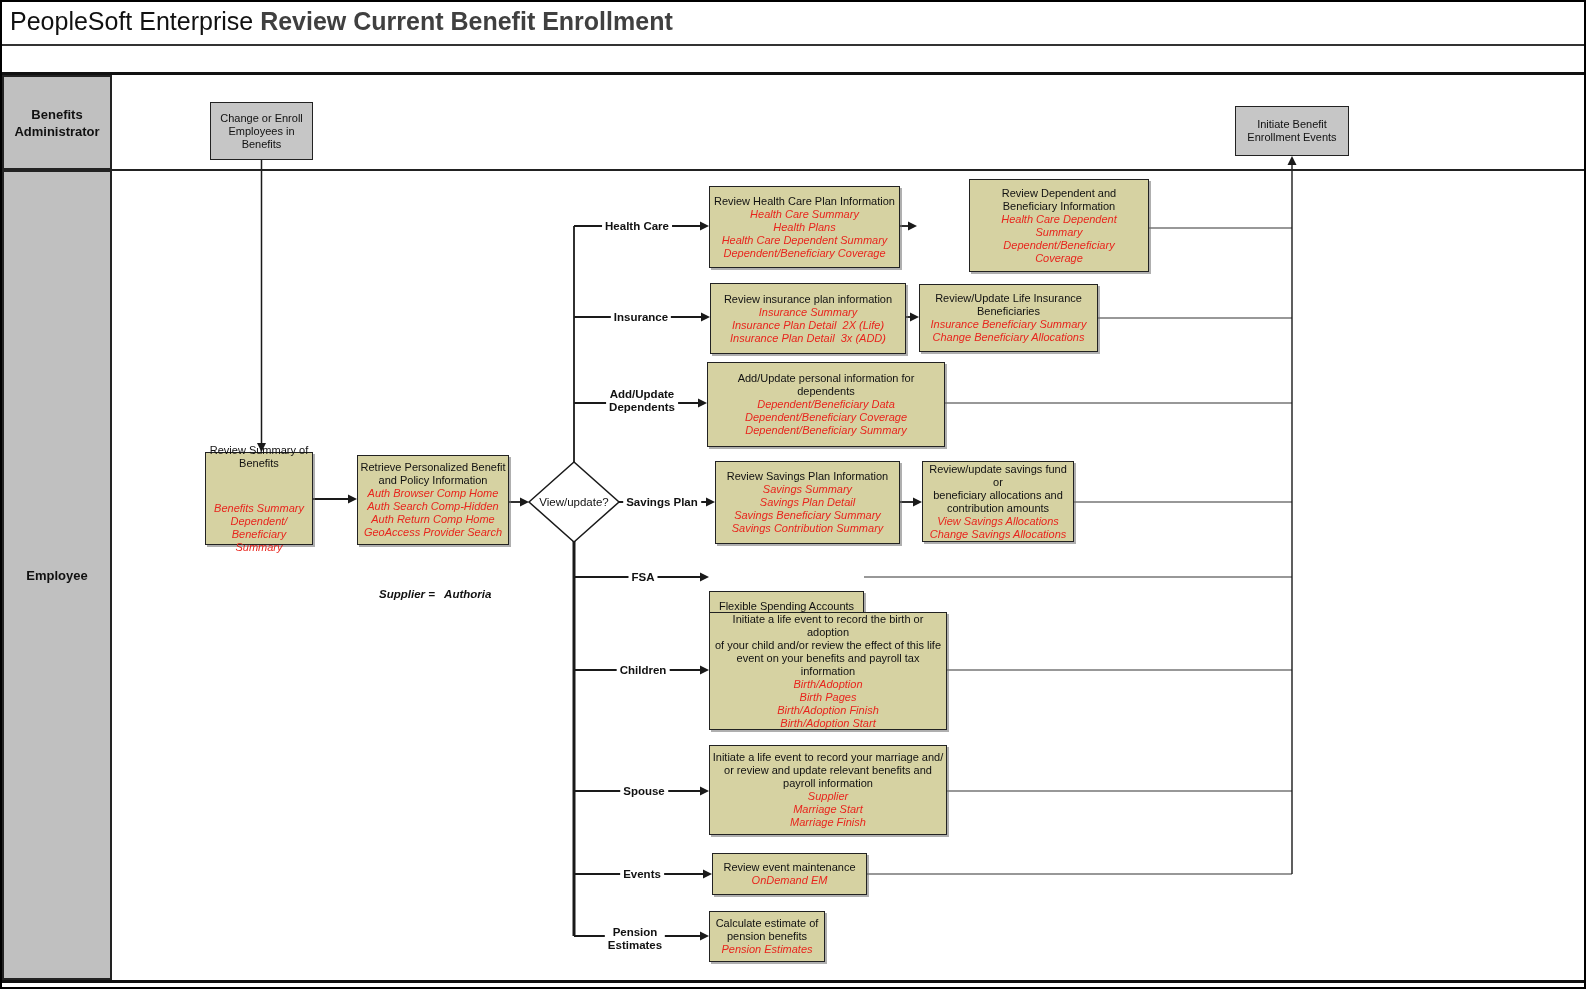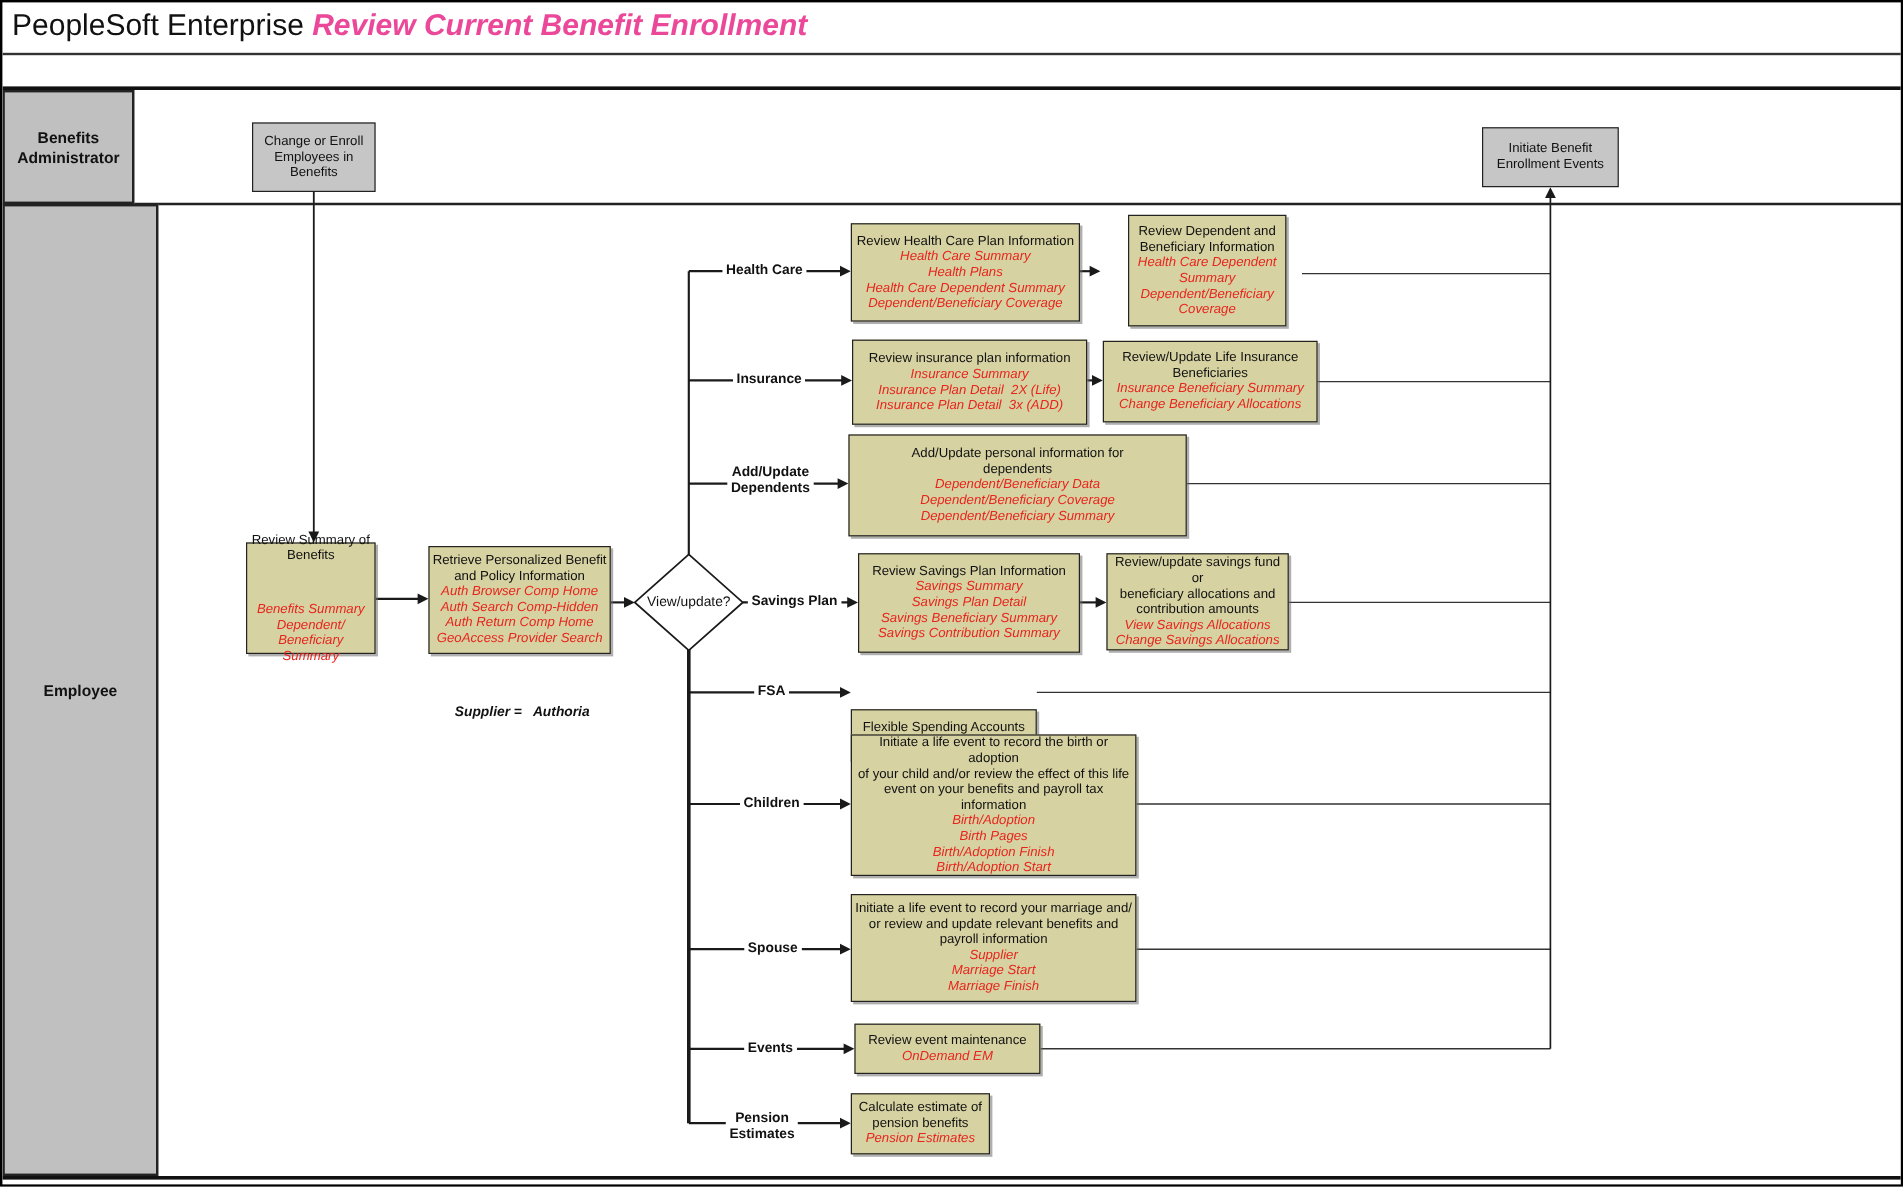--- a/index.html
+++ b/index.html
@@ -5,21 +5,21 @@
   html,body{margin:0;padding:0;background:#e9e9e9;}
   .stage{
     position:relative;width:1586px;height:989px;background:#fff;
     border:2px solid #000;box-sizing:border-box;overflow:hidden;
     font-family:"Liberation Sans",sans-serif;color:#111;
   }
   .abs{position:absolute;}
   
   .titlebar{left:0;top:0;width:100%;height:44px;border-bottom:2px solid #333;box-sizing:border-box;}
   .title-text{position:absolute;left:8px;top:5px;font-size:25px;white-space:nowrap;}
-  .title-name{color:#ec4899;font-weight:bold;font-style:italic;}
+  .title-name{color:#404040;font-weight:bold;}
   .spacer{left:0;top:44px;width:100%;height:29px;border-bottom:3px solid #111;box-sizing:border-box;}
   .bottombar{left:0;top:978px;width:100%;height:3px;background:#111;}
   .lane{
     background:#c0c0c0;border:2px solid #222;box-sizing:border-box;
     display:flex;align-items:center;justify-content:center;text-align:center;
     font-weight:bold;font-size:13px;line-height:17px;white-space:pre-line;
   }
   svg.wires{left:0;top:0;}
   
   .node{
@@ -111,21 +111,21 @@
       <polygon points="1285.5,163 1294.5,163 1290,154"></polygon>
     </g>
 
     <line x1="0" y1="168" x2="1586" y2="168" stroke="#222" stroke-width="2"></line>
 
     <polygon points="527,500 572,460 617,500 572,540" fill="#ffffff" stroke="#1a1a1a" stroke-width="1.5"></polygon>
   </svg>
 
   <div class="abs lane" style="left:0;top:73px;width:110px;height:95px;">Benefits
 Administrator</div>
-  <div class="abs lane" style="left:0;top:168px;width:130px;height:810px;">Employee</div>
+  <div class="abs lane" style="left:0;top:168px;width:110px;height:810px;">Employee</div>
 
   <div class="abs node manual" style="left:208px;top:100px;width:103px;height:58px;">
     <div class="bt">Change or Enroll
 Employees in
 Benefits</div>
   </div>
   <div class="abs node manual" style="left:1233px;top:104px;width:114px;height:50px;">
     <div class="bt">Initiate Benefit
 Enrollment Events</div>
   </div>
@@ -167,21 +167,21 @@
 
   <div class="abs node proc" style="left:707px;top:184px;width:191px;height:82px;">
     <div class="bt">Review Health Care Plan Information</div>
     <div>
         <div class="red-line">Health Care Summary</div>
         <div class="red-line">Health Plans</div>
         <div class="red-line">Health Care Dependent Summary</div>
         <div class="red-line">Dependent/Beneficiary Coverage</div>
       </div>
   </div>
-  <div class="abs node proc" style="left:938px;top:177px;width:132px;height:93px;text-align:center;">
+  <div class="abs node proc" style="left:967px;top:177px;width:180px;height:93px;text-align:center;">
     <div class="bt">Review Dependent  and
 Beneficiary  Information</div>
     <div>
         <div class="red-line">Health Care Dependent</div>
         <div class="red-line">Summary</div>
         <div class="red-line">Dependent/Beneficiary</div>
         <div class="red-line">Coverage</div>
       </div>
   </div>
 
@@ -195,21 +195,21 @@
   </div>
   <div class="abs node proc" style="left:917px;top:282px;width:179px;height:68px;">
     <div class="bt">Review/Update Life Insurance
 Beneficiaries</div>
     <div>
         <div class="red-line">Insurance Beneficiary Summary</div>
         <div class="red-line">Change Beneficiary Allocations</div>
       </div>
   </div>
 
-  <div class="abs node proc" style="left:705px;top:360px;width:282px;height:85px;">
+  <div class="abs node proc" style="left:705px;top:360px;width:238px;height:85px;">
     <div class="bt">Add/Update personal information for
 dependents</div>
     <div>
         <div class="red-line">Dependent/Beneficiary Data</div>
         <div class="red-line">Dependent/Beneficiary Coverage</div>
         <div class="red-line">Dependent/Beneficiary Summary</div>
       </div>
   </div>
 
   <div class="abs node proc" style="left:920px;top:459px;width:152px;height:81px;">

